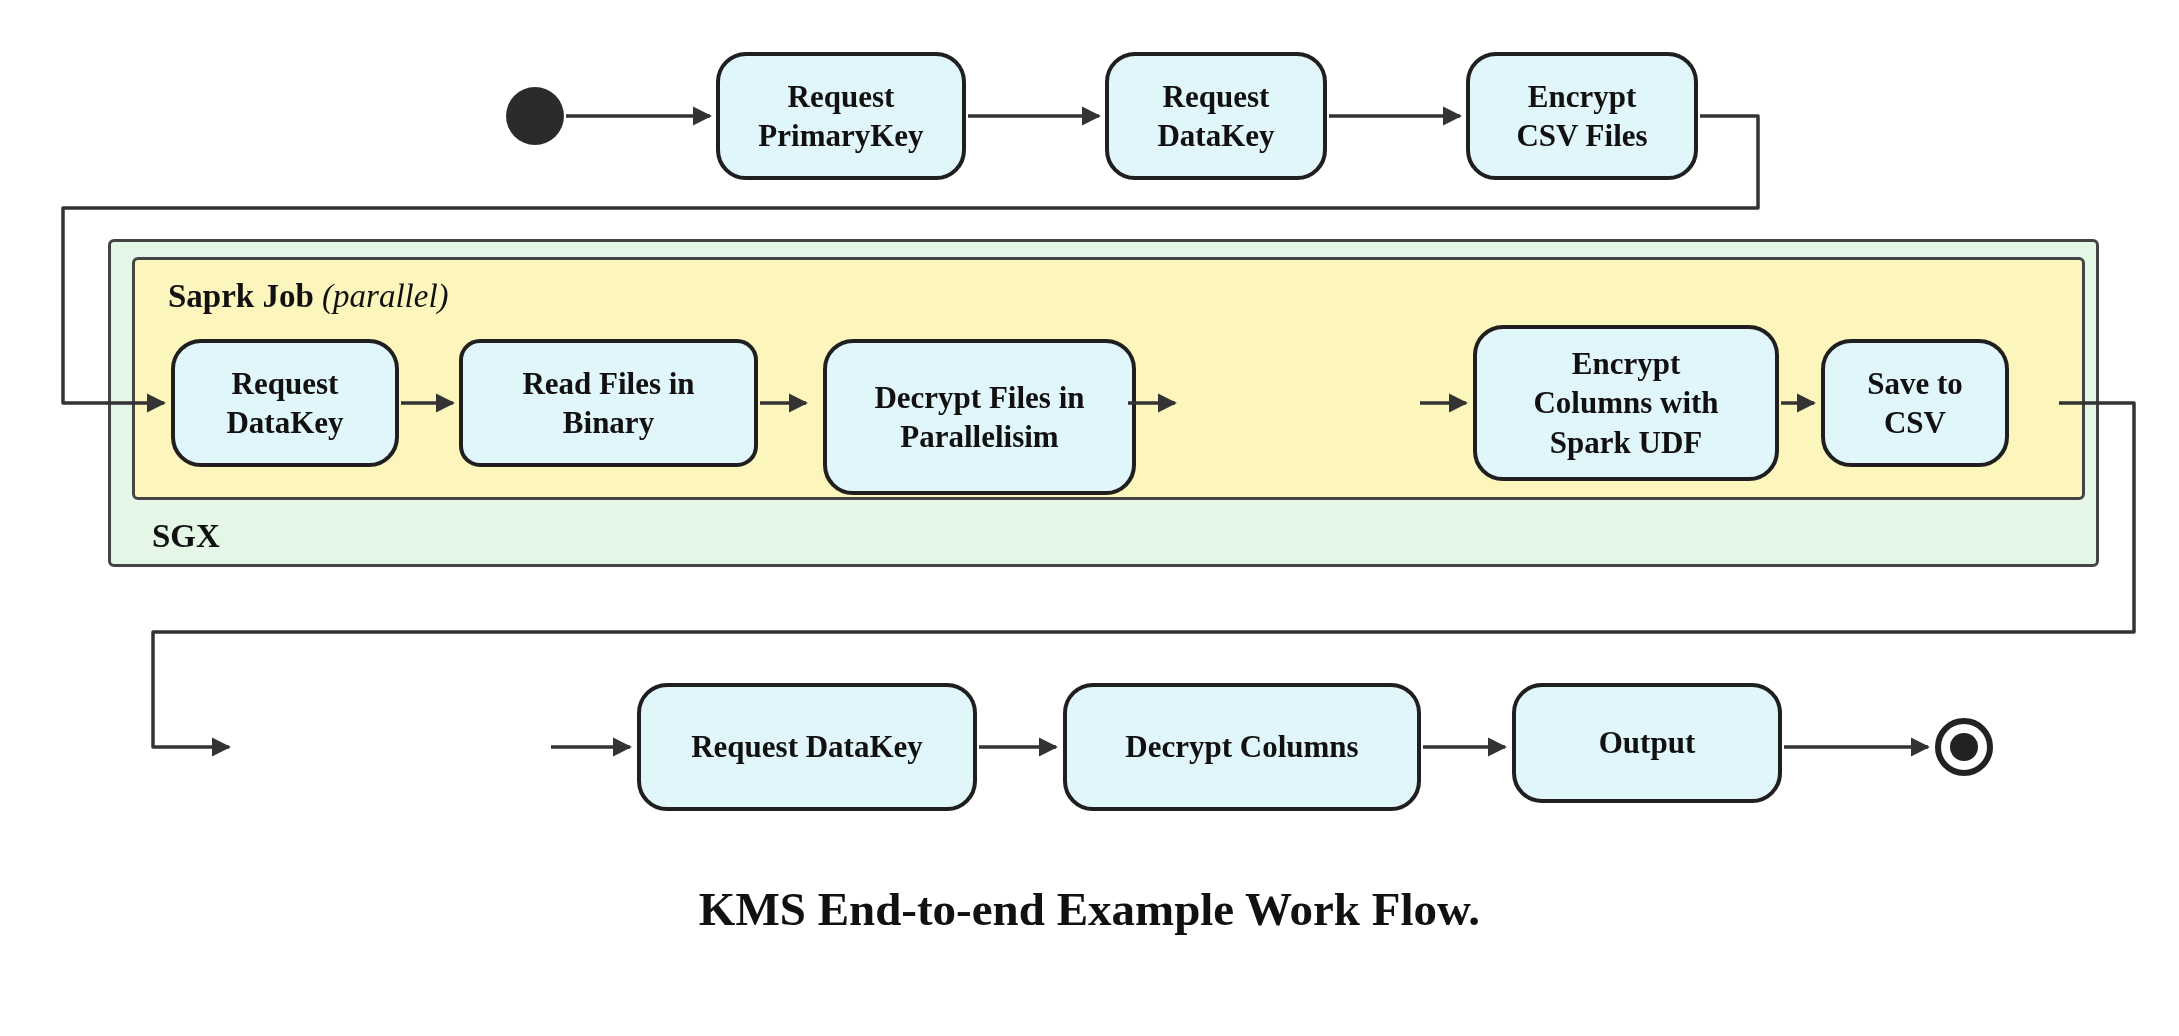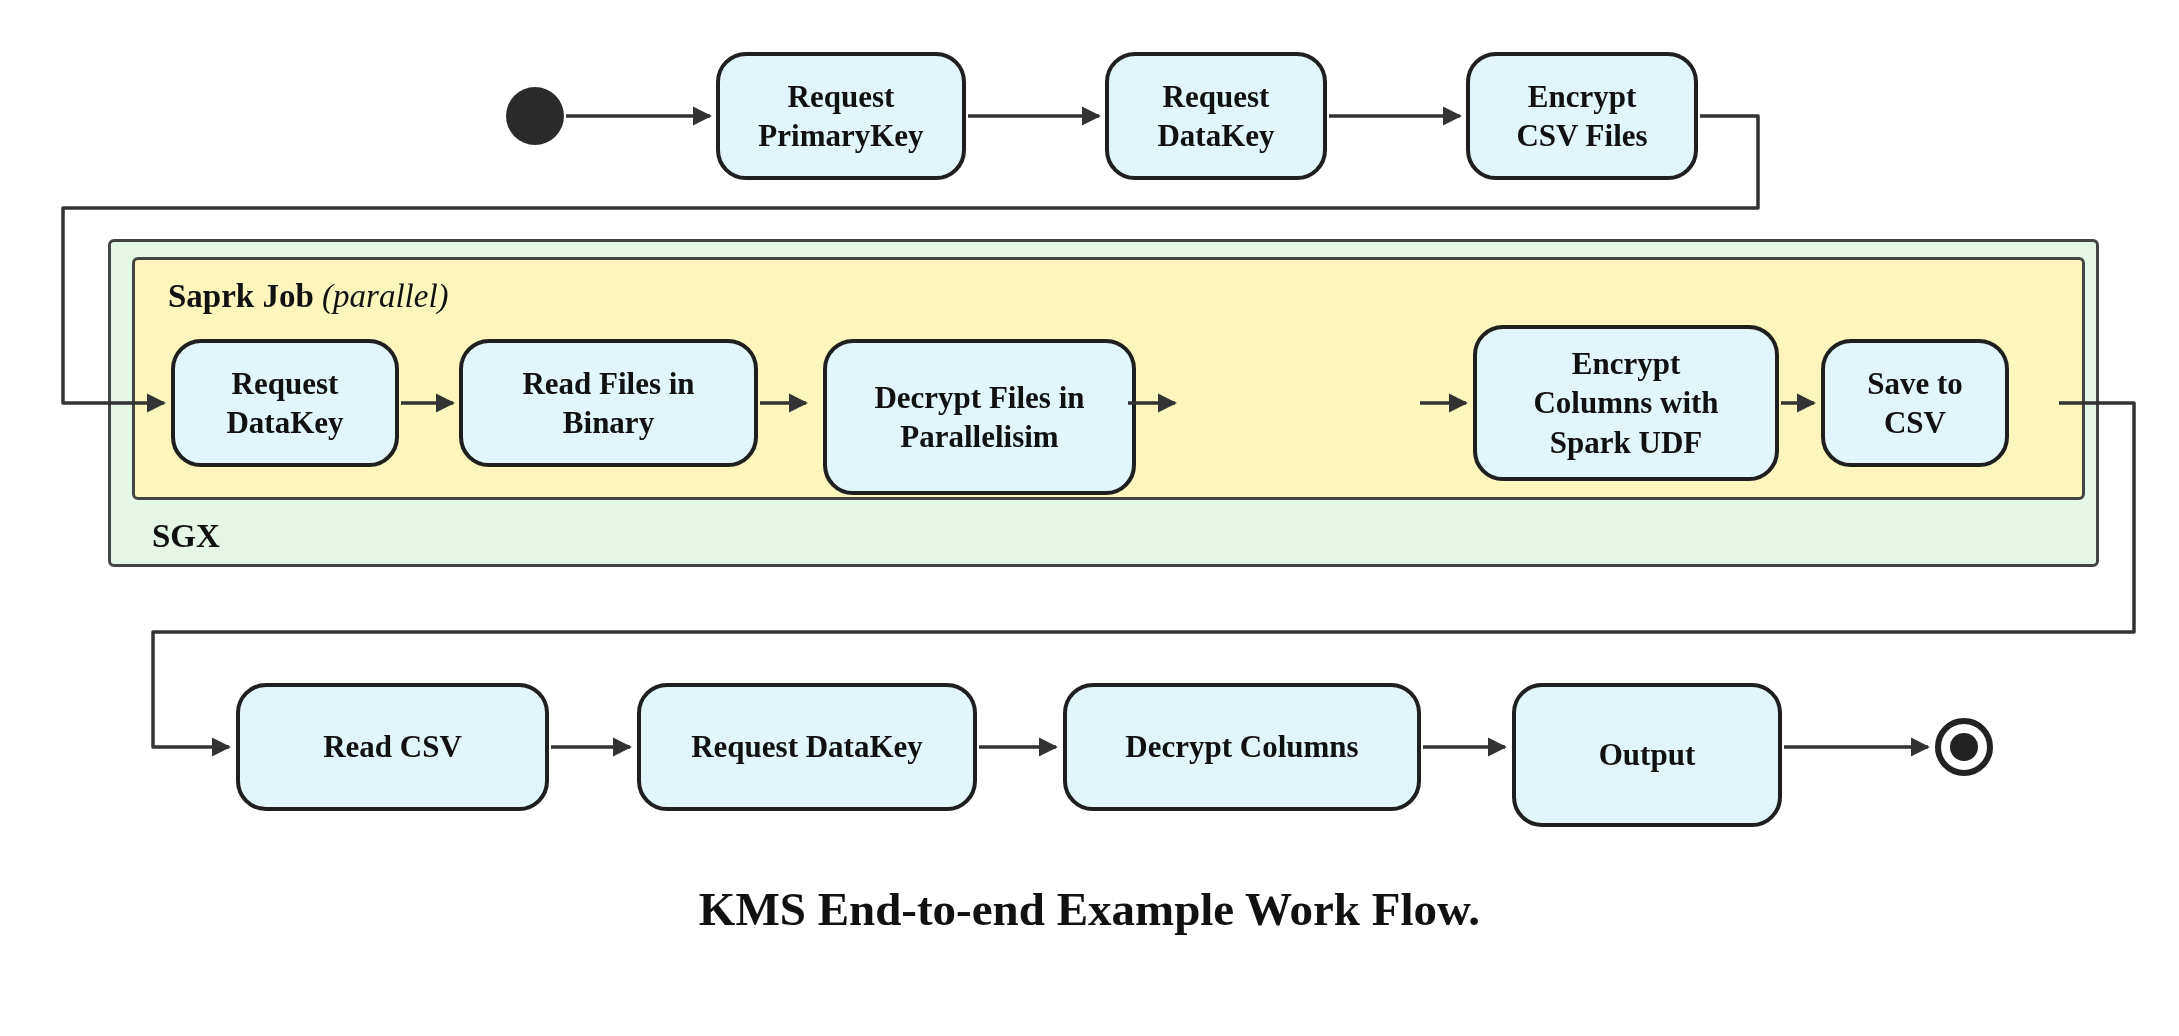--- a/index.html
+++ b/index.html
@@ -114,30 +114,30 @@
     color: var(--text, #111111);
     font-family: Liberation Serif, serif;
   }
 
   
   #n-top-1 { left: 716px;  top: 52px;  width: 250px; height: 128px; }
   #n-top-2 { left: 1105px; top: 52px;  width: 222px; height: 128px; }
   #n-top-3 { left: 1466px; top: 52px;  width: 232px; height: 128px; }
 
   #n-mid-1 { left: 171px;  top: 339px; width: 228px; height: 128px; }
-  #n-mid-2 { left: 459px;  top: 339px; width: 299px; height: 128px; }
+  #n-mid-2 { left: 459px;  top: 339px; width: 299px; height: 128px; border-radius: 21px; }
   #n-mid-3 { left: 823px;  top: 339px; width: 313px; height: 156px; }
   #n-mid-4 { left: 1182px; top: 339px; width: 236px; height: 128px; }
   #n-mid-5 { left: 1473px; top: 325px; width: 306px; height: 156px; }
   #n-mid-6 { left: 1821px; top: 339px; width: 188px; height: 128px; }
 
   #n-bot-1 { left: 236px;  top: 683px; width: 313px; height: 128px; }
   #n-bot-2 { left: 637px;  top: 683px; width: 340px; height: 128px; }
   #n-bot-3 { left: 1063px; top: 683px; width: 358px; height: 128px; }
-  #n-bot-4 { left: 1512px; top: 683px; width: 270px; height: 144px; }
+  #n-bot-4 { left: 1512px; top: 683px; width: 270px; height: 120px; }
 
   #c-sgx   { left: 108px; top: 239px; width: 1991px; height: 328px; }
   #c-spark { left: 132px; top: 257px; width: 1953px; height: 243px; }
 
   #lbl-spark { left: 168px; top: 278px; text-align: right; }
   #lbl-sgx   { left: 152px; top: 518px; }
 </style>
 </head>
 <body>
 
@@ -170,21 +170,20 @@
 DataKey</div>
   <div class="node" id="n-mid-2">Read Files in
 Binary</div>
   <div class="node" id="n-mid-3">Decrypt Files in
 Parallelisim</div>
   <div class="node" id="n-mid-5">Encrypt
 Columns with
 Spark UDF</div>
   <div class="node" id="n-mid-6">Save to CSV</div>
 
-  <div class="node" id="n-bot-1">Read CSV</div>
   <div class="node" id="n-bot-2">Request DataKey</div>
   <div class="node" id="n-bot-3">Decrypt Columns</div>
   <div class="node" id="n-bot-4">Output</div>
 
   <svg class="edges" viewBox="0 0 2179 1036" xmlns="http://www.w3.org/2000/svg">
     <defs>
       <marker id="arrowhead" viewBox="0 0 10 10" refX="9" refY="5" markerWidth="5.5" markerHeight="5.5" orient="auto">
         <path d="M 0 0 L 10 5 L 0 10 Z"></path>
       </marker>
     </defs>

